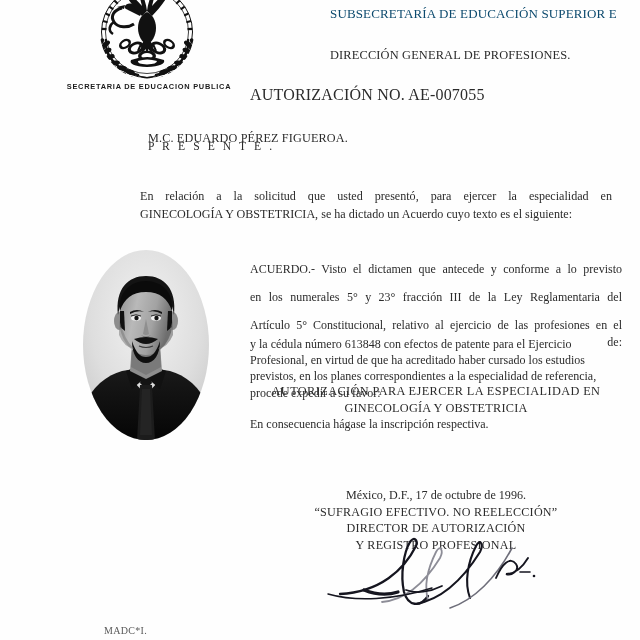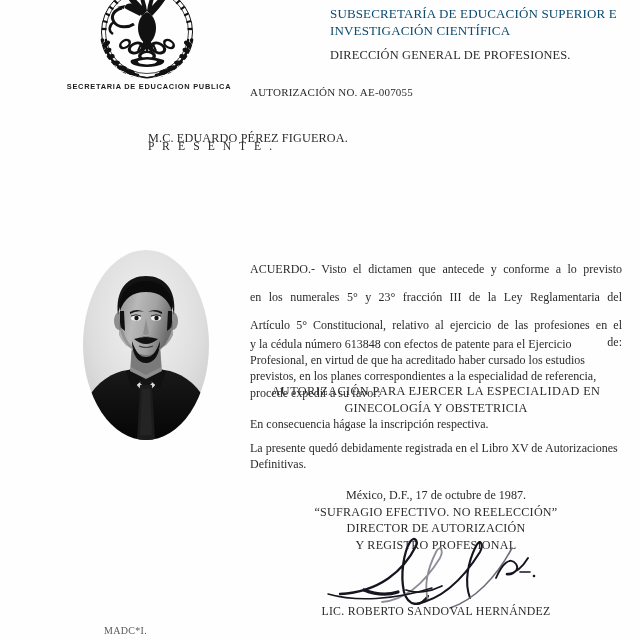--- a/index.html
+++ b/index.html
@@ -68,21 +68,21 @@
     width: 300px;
     font-size: 12.4px;
     line-height: 16px;
     color: #2b2b2b;
     letter-spacing: 0.15px;
   }
   #authorization-no {
     position: absolute;
     left: 250px;
     top: 86px;
-    font-size: 11px;
+    font-size: 16px;
     color: #2b2b2b;
     letter-spacing: 0.2px;
     white-space: nowrap;
   }
 
   
   #addressee-name {
     position: absolute;
     left: 148px;
     top: 131px;
@@ -333,28 +333,31 @@
             <path d="M57 60 L54 67 M63 62 L63 69 M69 60 L72 67" stroke="#111111" stroke-width="2" fill="none"></path>
           </g>
         </g>
       </svg>
     </div>
     <div id="sep-caption">SECRETARIA  DE  EDUCACION  PUBLICA</div>
   </div>
 
   <div id="header-title">
     <div>SUBSECRETARÍA DE EDUCACIÓN SUPERIOR E</div>
-    <div>INVESTIGACIÓN CIENTÍFICA</div>
   </div>
   <div id="header-subtitle">DIRECCIÓN GENERAL DE PROFESIONES.</div>
   <div id="authorization-no">AUTORIZACIÓN NO. AE-007055</div>
 
   <div id="addressee-name">M.C. EDUARDO PÉREZ FIGUEROA.</div>
   <div id="addressee-present">P R E S E N T E .</div>
 
+  <div id="intro-paragraph">
+    <span class="ln j">En relación a la solicitud que usted presentó, para ejercer la especialidad en</span>
+    <span class="ln">GINECOLOGÍA Y OBSTETRICIA, se ha dictado un Acuerdo cuyo texto es el siguiente:</span>
+  </div>
 
   <div id="portrait">
     <svg viewBox="0 0 128 192" width="128" height="192" aria-hidden="true">
       <defs>
         <clipPath id="ovalclip">
           <ellipse cx="64" cy="96" rx="63" ry="95"></ellipse>
         </clipPath>
         <radialGradient id="bggrad" cx="50%" cy="36%" r="72%">
           <stop offset="0%" stop-color="#f2f2f2"></stop>
           <stop offset="60%" stop-color="#dedede"></stop>
@@ -440,27 +443,23 @@
     <span class="row lft">procede expedir a su favor:</span>
   </div>
 
   <div id="autorizacion-grant" class="body-line">
     <span class="row">AUTORIZACIÓN  PARA  EJERCER  LA  ESPECIALIDAD  EN</span>
     <span class="row l2">GINECOLOGÍA Y OBSTETRICIA</span>
   </div>
 
   <div id="consecuencia-line" class="body-line">En consecuencia hágase la inscripción respectiva.</div>
 
-  <div id="registro-block" class="body-line">
-    <span class="row jst">La presente quedó debidamente registrada en el Libro XV de</span>
-    <span class="row lft">Autorizaciones Definitivas.</span>
-  </div>
 
   <div id="closing-block">
-    <div>México, D.F., 17 de octubre de 1987.</div>
+    <div>México, D.F., 17 de octubre de 1996.</div>
     <div class="slogan">“SUFRAGIO EFECTIVO. NO REELECCIÓN”</div>
     <div class="role">DIRECTOR DE AUTORIZACIÓN</div>
     <div class="role">Y REGISTRO PROFESIONAL</div>
   </div>
 
   <div id="signature-mark">
     <svg viewBox="0 0 260 82" width="260" height="82" aria-hidden="true">
       <g fill="none" stroke="#15151f" stroke-linecap="round">
         <path d="M20 60 C60 58, 84 36, 96 12 C98 6, 94 2, 90 8 C84 18, 80 40, 84 58 C88 72, 100 74, 108 62" stroke-width="2.3"></path>
         <path d="M62 68 C84 66, 104 50, 120 24 C124 16, 120 10, 116 18 C108 34, 104 52, 108 66" stroke-width="1.8" stroke="#8d8d97"></path>
@@ -469,17 +468,16 @@
         <path d="M8 60 C36 68, 74 66, 112 54" stroke-width="1.5"></path>
         <path d="M44 56 C54 60, 66 62, 78 58" stroke-width="3.2"></path>
         <path d="M86 56 C96 60, 110 58, 122 52" stroke-width="1.7"></path>
         <path d="M176 44 C182 30, 190 22, 196 30 C200 36, 192 42, 186 40 C194 40, 202 34, 208 24" stroke-width="1.9"></path>
         <path d="M200 38 L210 38" stroke-width="1.6"></path>
         <circle cx="214" cy="42" r="1.3" fill="#15151f" stroke="none"></circle>
       </g>
     </svg>
   </div>
 
-  <div id="signatory-name">LIC. ROBERTO SANDOVAL HERNÁNDEZ</div>
 
   <div id="footer-code">MADC*I.</div>
 
 </div>
 
 </body></html>

